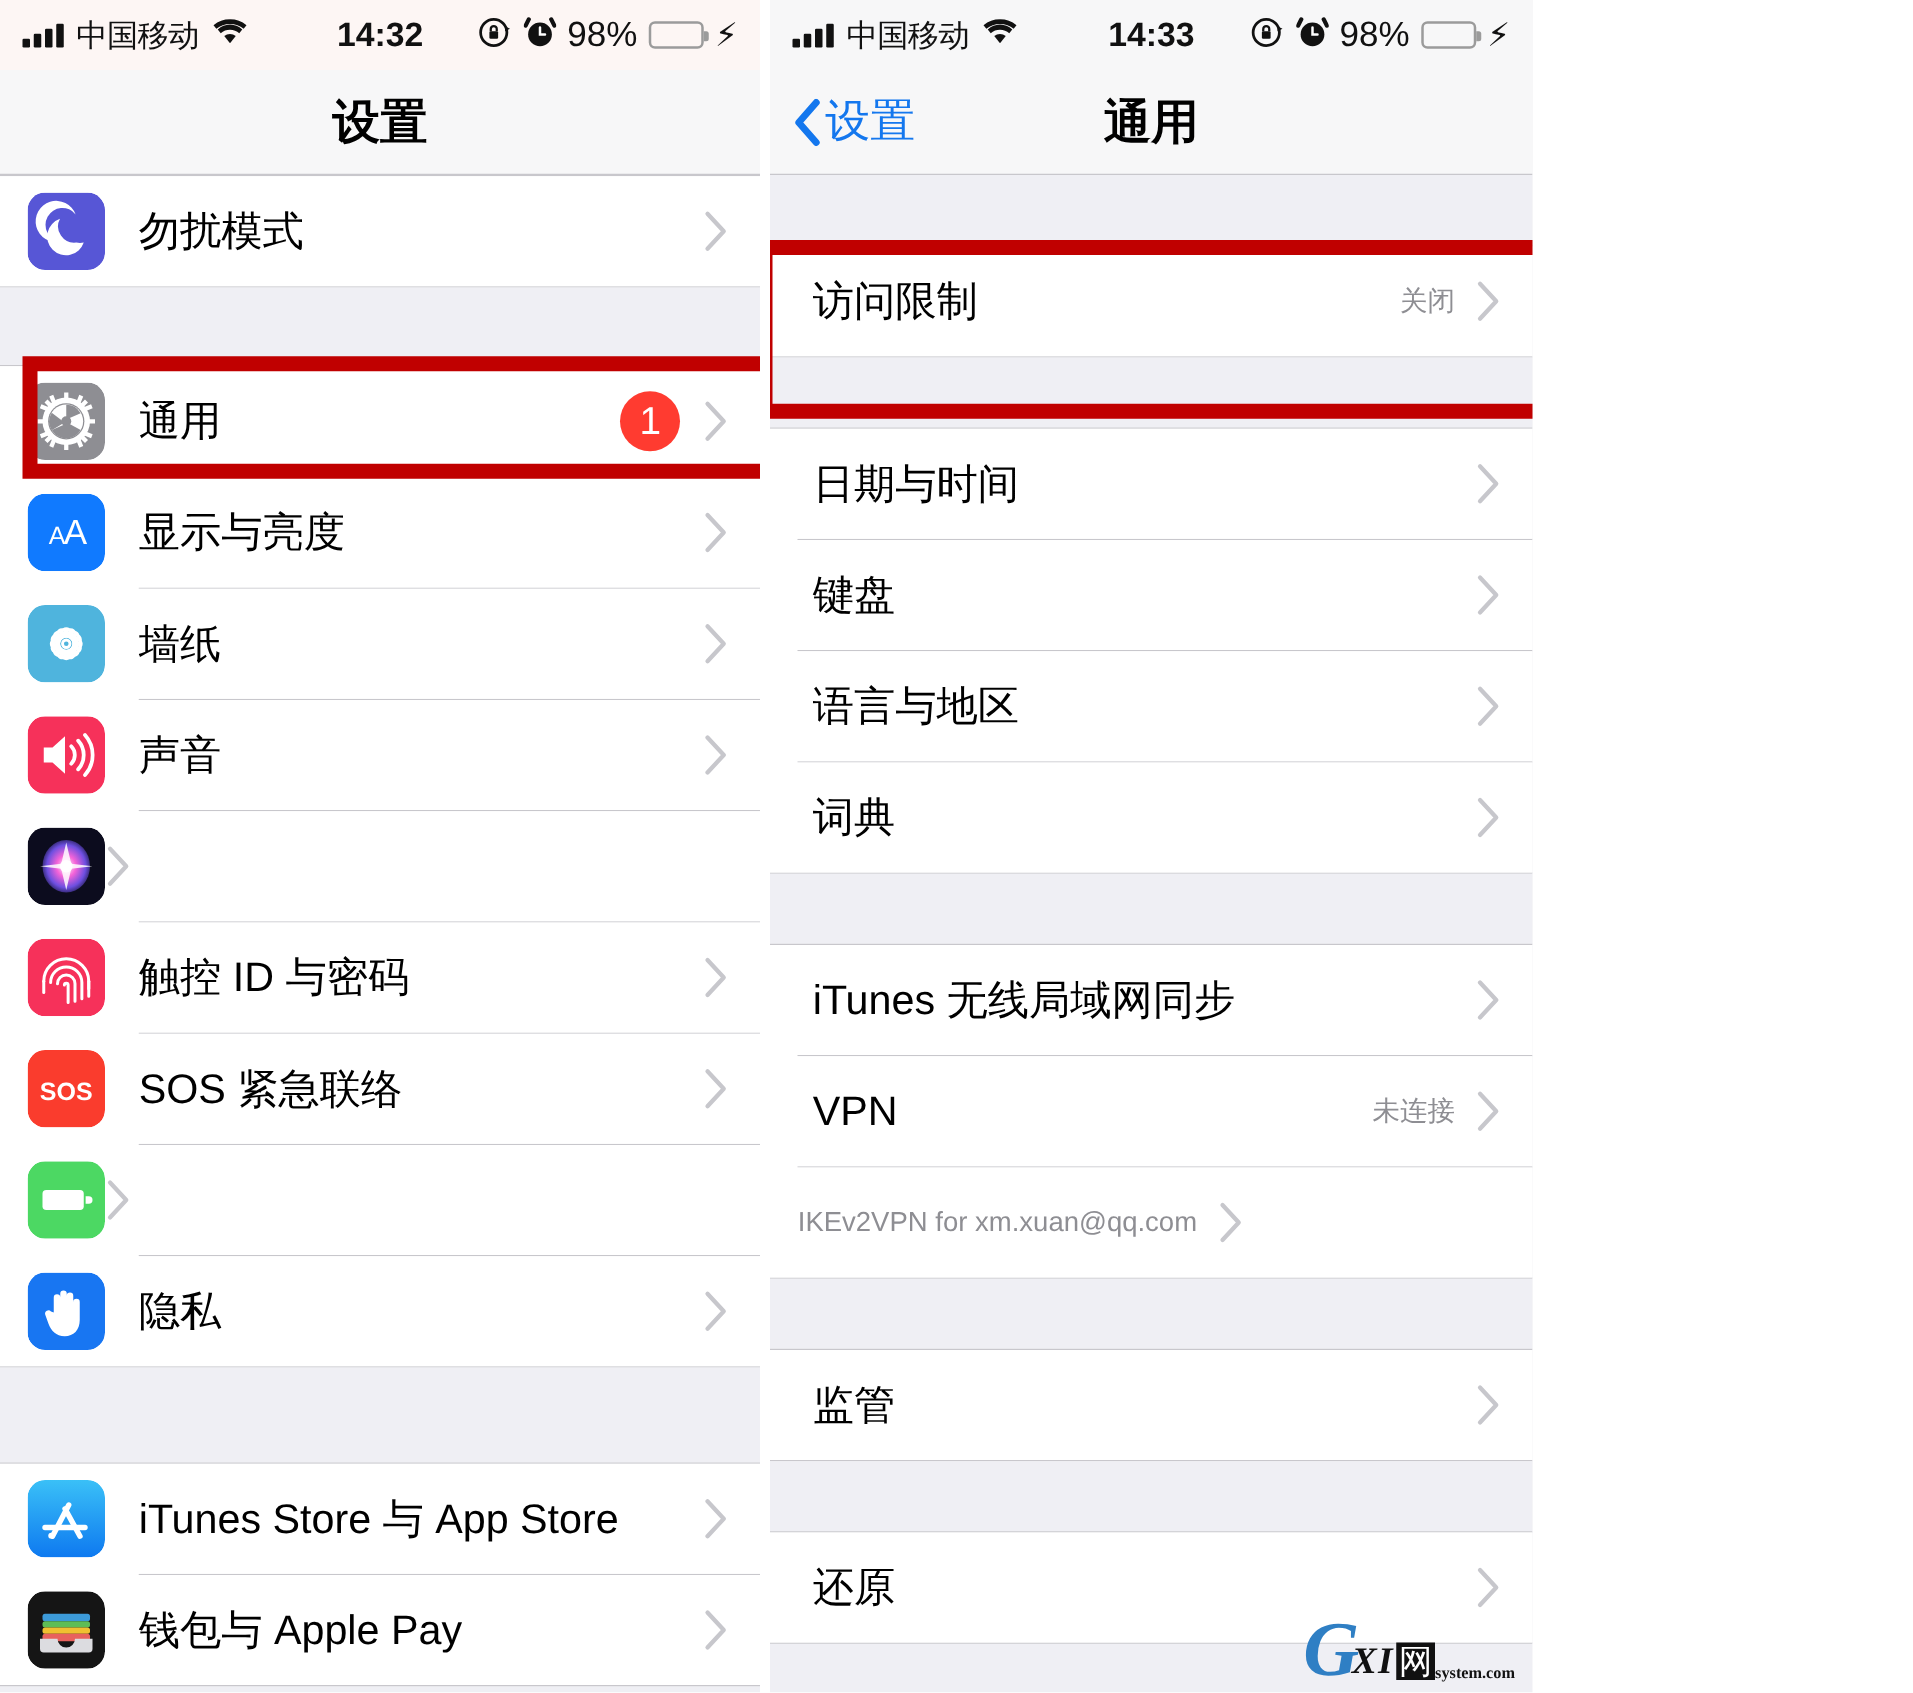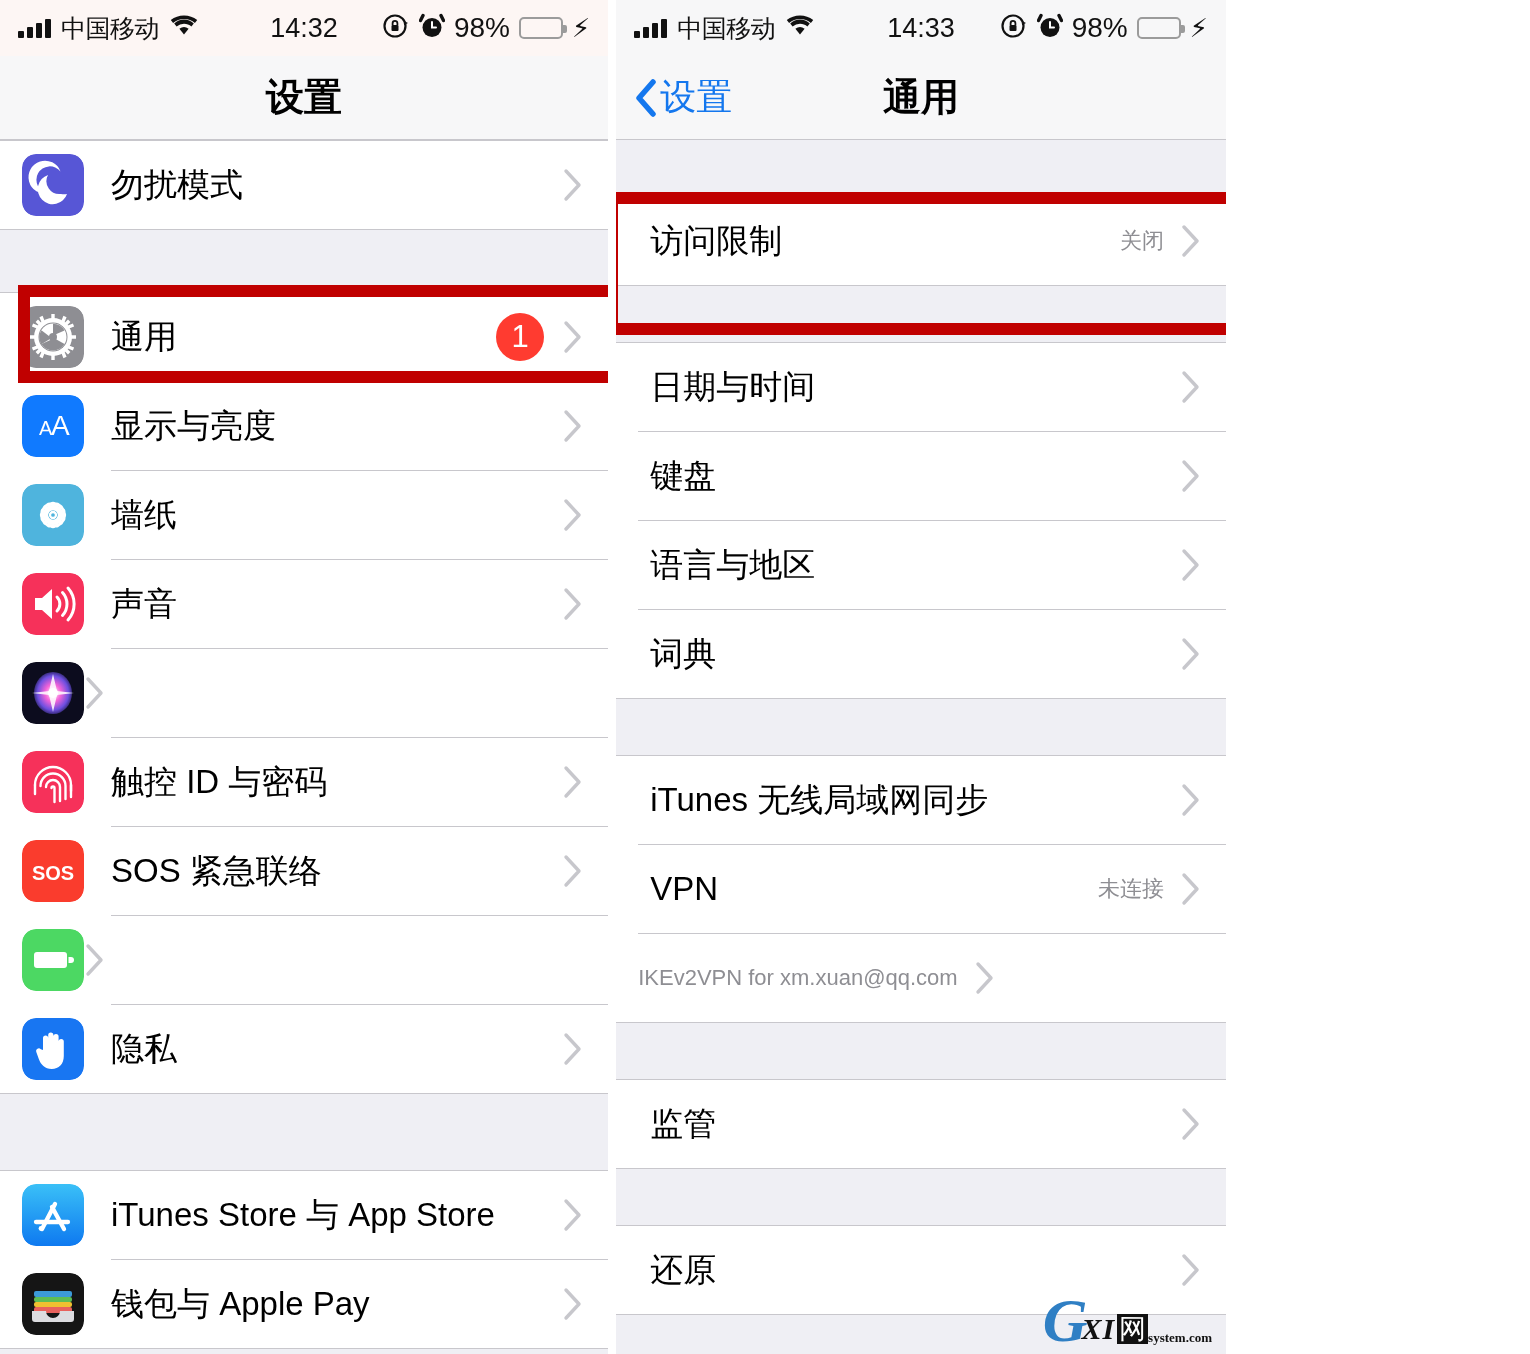--- a/index.html
+++ b/index.html
@@ -17,21 +17,21 @@
   
   .statusbar {
     height: 56px; background: #fdf6f4;
     display: flex; align-items: center; position: relative;
     padding: 0 18px; flex: none;
   }
   .phone.right .statusbar { background: #f7f7f8; }
   .sb-left { display: flex; align-items: center; gap: 10px; }
   .sb-center {
     position: absolute; left: 0; right: 0; text-align: center;
-    font-size: 27px; font-weight: normal; color: #111; letter-spacing: 0px;
+    font-size: 27px; font-weight: bold; color: #111; letter-spacing: 0px;
   }
   .sb-right {
     margin-left: auto; display: flex; align-items: center; gap: 9px; z-index: 2;
   }
   .carrier { font-size: 25px; color: #111; font-weight: 500; letter-spacing: -0.5px; }
   .bars { display: flex; align-items: flex-end; gap: 3px; height: 20px; }
   .bars i { display:block; width: 6px; background: #111; border-radius: 1px; }
   .bars i:nth-child(1){ height: 7px; }
   .bars i:nth-child(2){ height: 11px; }
   .bars i:nth-child(3){ height: 15px; }

